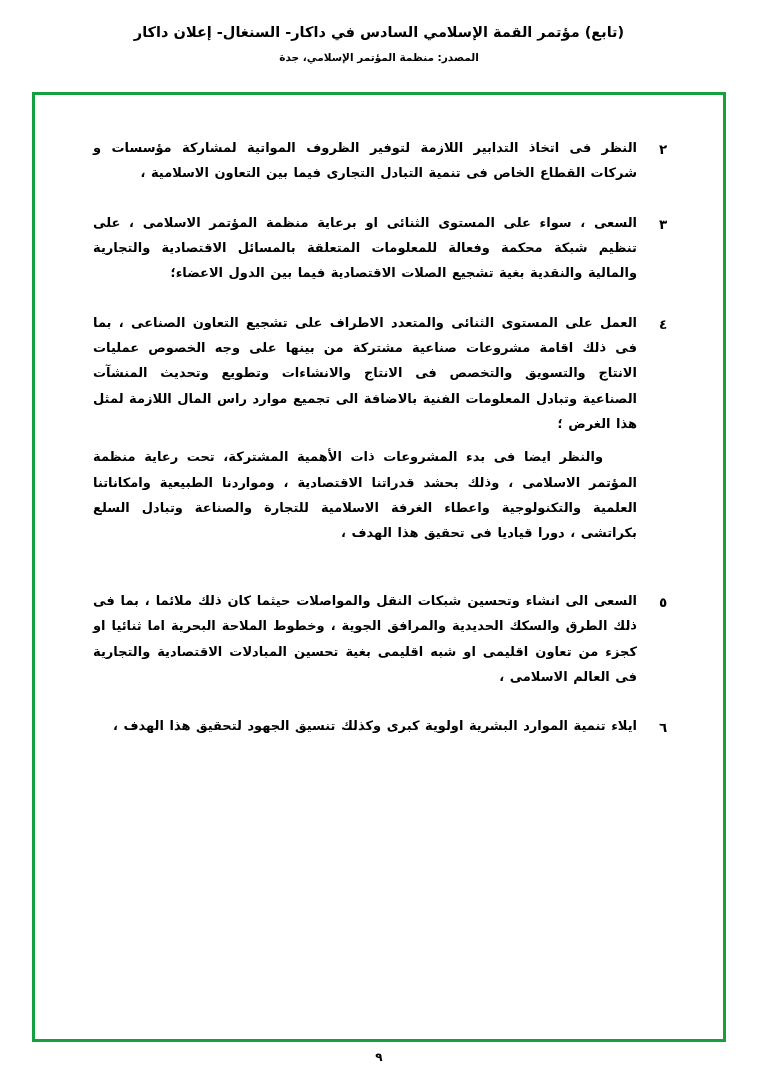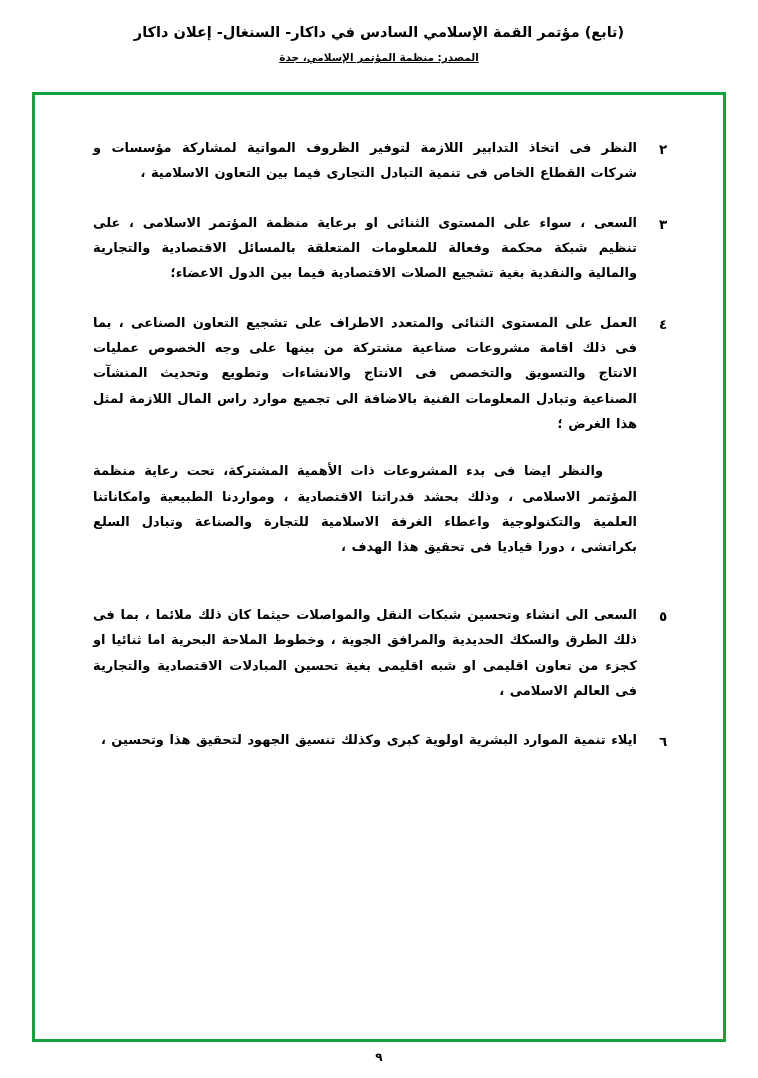--- a/index.html
+++ b/index.html
@@ -31,21 +31,20 @@
     font-weight: bold;
     letter-spacing: 0px;
     line-height: 1.4;
     color: #000;
   }
   .header-source {
     font-size: 10.5px;
     font-weight: bold;
     margin-top: 9px;
     color: #000;
-    text-decoration: underline;
   }
 
   .frame {
     position: absolute;
     top: 92px;
     right: 32px;
     left: 32px;
     height: 950px;
     border: 3px solid #14a03c;
     box-sizing: border-box;
@@ -84,21 +83,21 @@
   .para {
     font-size: 13px;
     font-weight: bold;
     line-height: 1.95;
     text-align: justify;
     text-align-last: justify;
     word-spacing: 1px;
     margin: 0;
   }
   .para + .para {
-    margin-top: 22px;
+    margin-top: 8px;
   }
   .para.indent {
     text-indent: 34px;
   }
   .para.last-right {
     text-align-last: right;
   }
 
   .clause.gap-big {
     margin-bottom: 42px;
@@ -152,21 +151,21 @@
       <div class="clause">
         <div class="clause-number">٥</div>
         <div class="clause-body">
           <p class="para last-right">السعى الى انشاء وتحسين شبكات النقل والمواصلات حيثما كان ذلك ملائما ، بما فى ذلك الطرق والسكك الحديدية والمرافق الجوية ، وخطوط الملاحة البحرية اما ثنائيا او كجزء من تعاون اقليمى او شبه اقليمى بغية تحسين المبادلات الاقتصادية والتجارية فى العالم الاسلامى ،</p>
         </div>
       </div>
 
       <div class="clause">
         <div class="clause-number">٦</div>
         <div class="clause-body">
-          <p class="para last-right">ايلاء تنمية الموارد البشرية اولوية كبرى وكذلك تنسيق الجهود لتحقيق هذا وتحسين ،</p>
+          <p class="para last-right">ايلاء تنمية الموارد البشرية اولوية كبرى وكذلك تنسيق الجهود لتحقيق هذا الهدف ،</p>
         </div>
       </div>
 
     </div>
   </div>
 
   <div class="page-number">٩</div>
 
 </div>
 

